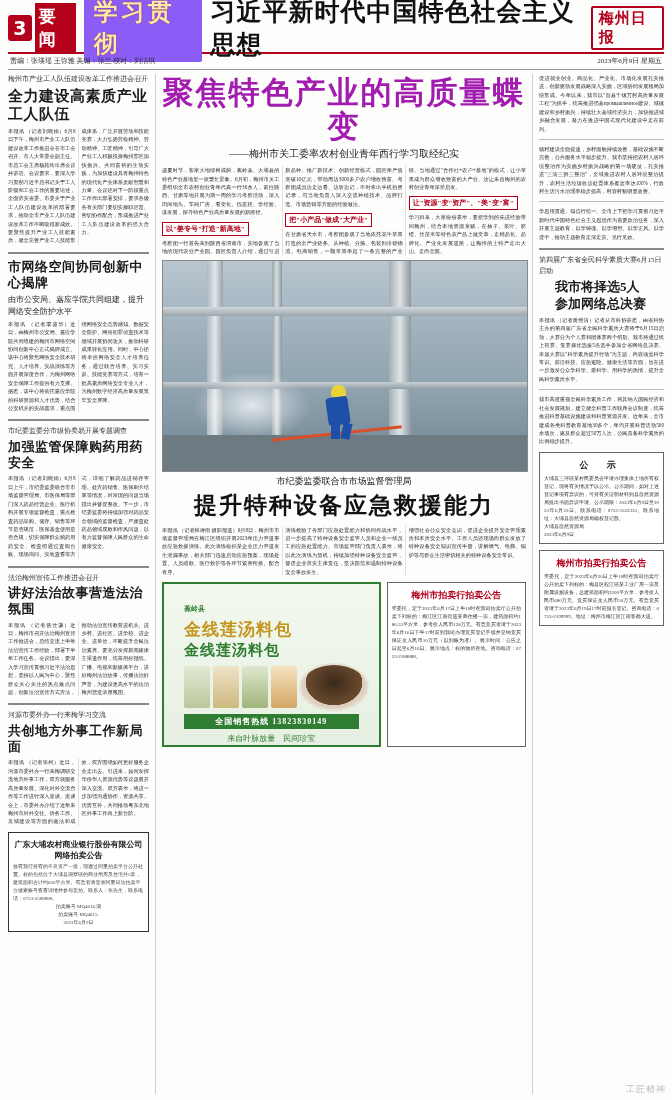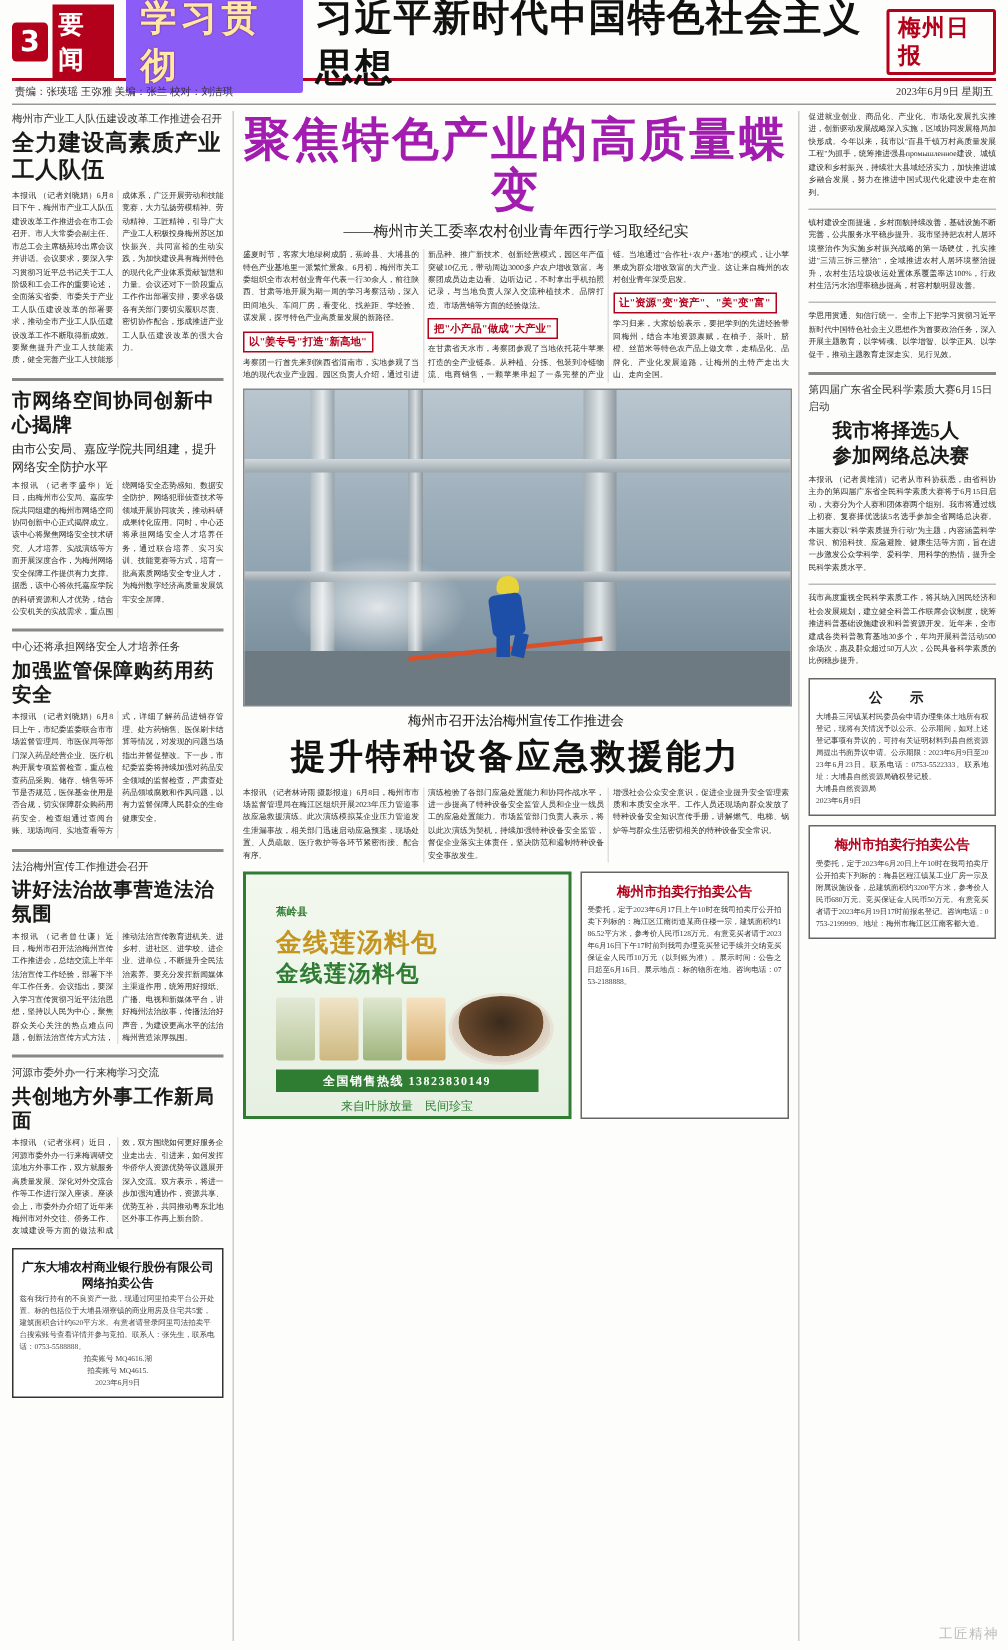--- a/index.html
+++ b/index.html
@@ -216,21 +216,21 @@
 
       <div>
         <div class="hl hl-sm">市网络空间协同创新中心揭牌</div>
         <div class="sub">由市公安局、嘉应学院共同组建，提升网络安全防护水平</div>
         <div class="txt cols2">本报讯 （记者李盛华）近日，由梅州市公安局、嘉应学院共同组建的梅州市网络空间协同创新中心正式揭牌成立。该中心将聚焦网络安全技术研究、人才培养、实战演练等方面开展深度合作，为梅州网络安全保障工作提供有力支撑。据悉，该中心将依托嘉应学院的科研资源和人才优势，结合公安机关的实战需求，重点围绕网络安全态势感知、数据安全防护、网络犯罪侦查技术等领域开展协同攻关，推动科研成果转化应用。同时，中心还将承担网络安全人才培养任务，通过联合培养、实习实训、技能竞赛等方式，培育一批高素质网络安全专业人才，为梅州数字经济高质量发展筑牢安全屏障。</div>
       </div>
 
       <div class="rule-thick"></div>
 
       <div>
-        <div class="kicker">中心还将承担网络安全人才培养任务</div>
+        <div class="kicker">市纪委监委分市级协卖易开展专题调查</div>
         <div class="hl hl-sm">加强监管保障购药用药安全</div>
         <div class="txt cols2">本报讯 （记者刘晓娟）6月8日上午，市纪委监委联合市市场监督管理局、市医保局等部门深入药品经营企业、医疗机构开展专项监督检查，重点检查药品采购、储存、销售等环节是否规范，医保基金使用是否合规，切实保障群众购药用药安全。检查组通过查阅台账、现场询问、实地查看等方式，详细了解药品进销存管理、处方药销售、医保刷卡结算等情况，对发现的问题当场指出并督促整改。下一步，市纪委监委将持续加强对药品安全领域的监督检查，严肃查处药品领域腐败和作风问题，以有力监督保障人民群众的生命健康安全。</div>
       </div>
 
       <div class="rule-thick"></div>
 
       <div>
         <div class="kicker">法治梅州宣传工作推进会召开</div>
         <div class="hl hl-sm">讲好法治故事营造法治氛围</div>
         <div class="txt cols2">本报讯 （记者曾仕谦）近日，梅州市召开法治梅州宣传工作推进会，总结交流上半年法治宣传工作经验，部署下半年工作任务。会议指出，要深入学习宣传贯彻习近平法治思想，坚持以人民为中心，聚焦群众关心关注的热点难点问题，创新法治宣传方式方法，推动法治宣传教育进机关、进乡村、进社区、进学校、进企业、进单位，不断提升全民法治素养。要充分发挥新闻媒体主渠道作用，统筹用好报纸、广播、电视和新媒体平台，讲好梅州法治故事，传播法治好声音，为建设更高水平的法治梅州营造浓厚氛围。</div>
@@ -278,21 +278,21 @@
         <div class="smoke"></div>
         <div class="ground"></div>
         <div class="hose"></div>
         <div class="worker">
           <div class="helm"></div>
           <div class="body"></div>
           <div class="leg"></div>
           <div class="leg2"></div>
         </div>
       </div>
-      <div class="photo-cap">梅州市召开法治梅州宣传工作推进会</div>
+      <div class="photo-cap">市纪委监委联合市市场监督管理局</div>
       <div class="feature2-title">提升特种设备应急救援能力</div>
 
       <div class="cols3">
         <div class="txt">本报讯 （记者林诗雨 摄影报道）6月8日，梅州市市场监督管理局在梅江区组织开展2023年压力管道事故应急救援演练。此次演练模拟某企业压力管道发生泄漏事故，相关部门迅速启动应急预案，现场处置、人员疏散、医疗救护等各环节紧密衔接、配合有序。</div>
         <div class="txt">演练检验了各部门应急处置能力和协同作战水平，进一步提高了特种设备安全监管人员和企业一线员工的应急处置能力。市场监管部门负责人表示，将以此次演练为契机，持续加强特种设备安全监管，督促企业落实主体责任，坚决防范和遏制特种设备安全事故发生。</div>
         <div class="txt">增强社会公众安全意识，促进企业提升安全管理素质和本质安全水平。工作人员还现场向群众发放了特种设备安全知识宣传手册，讲解燃气、电梯、锅炉等与群众生活密切相关的特种设备安全常识。</div>
       </div>
 
       <div style="display:flex;gap:6px;">
         <div class="ad ad-tea" style="flex:1.35;">

